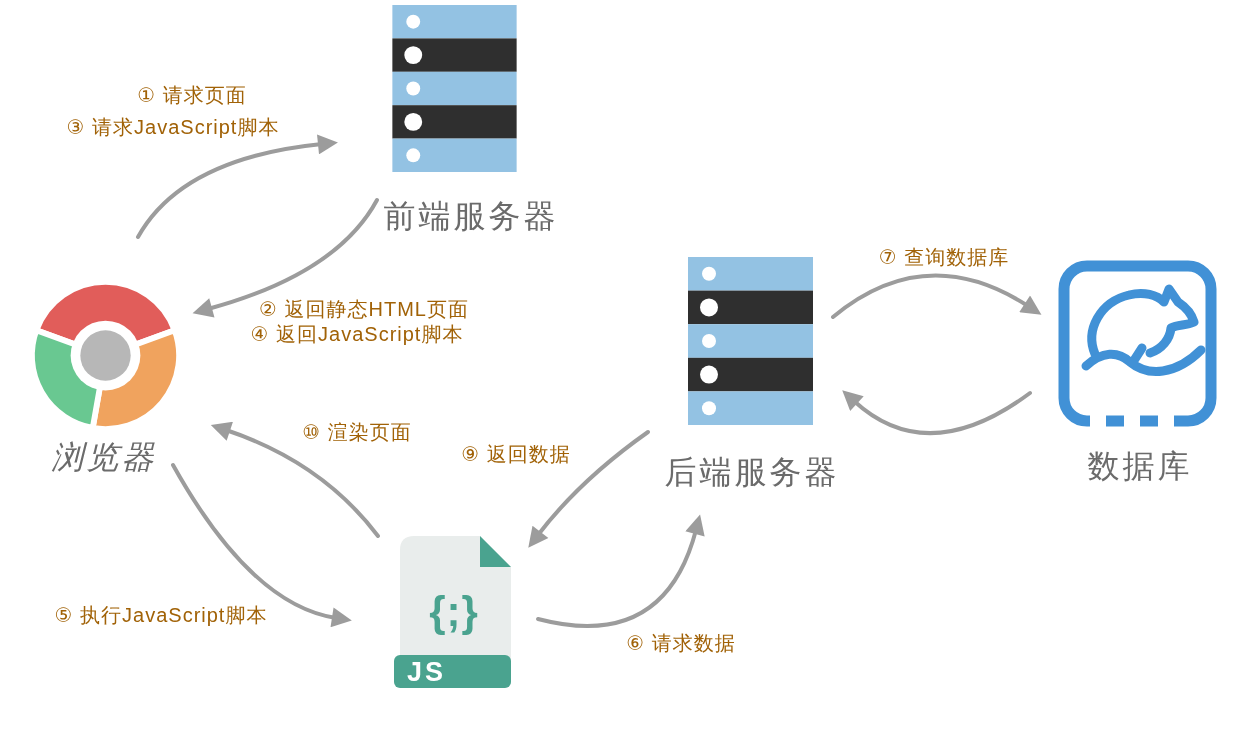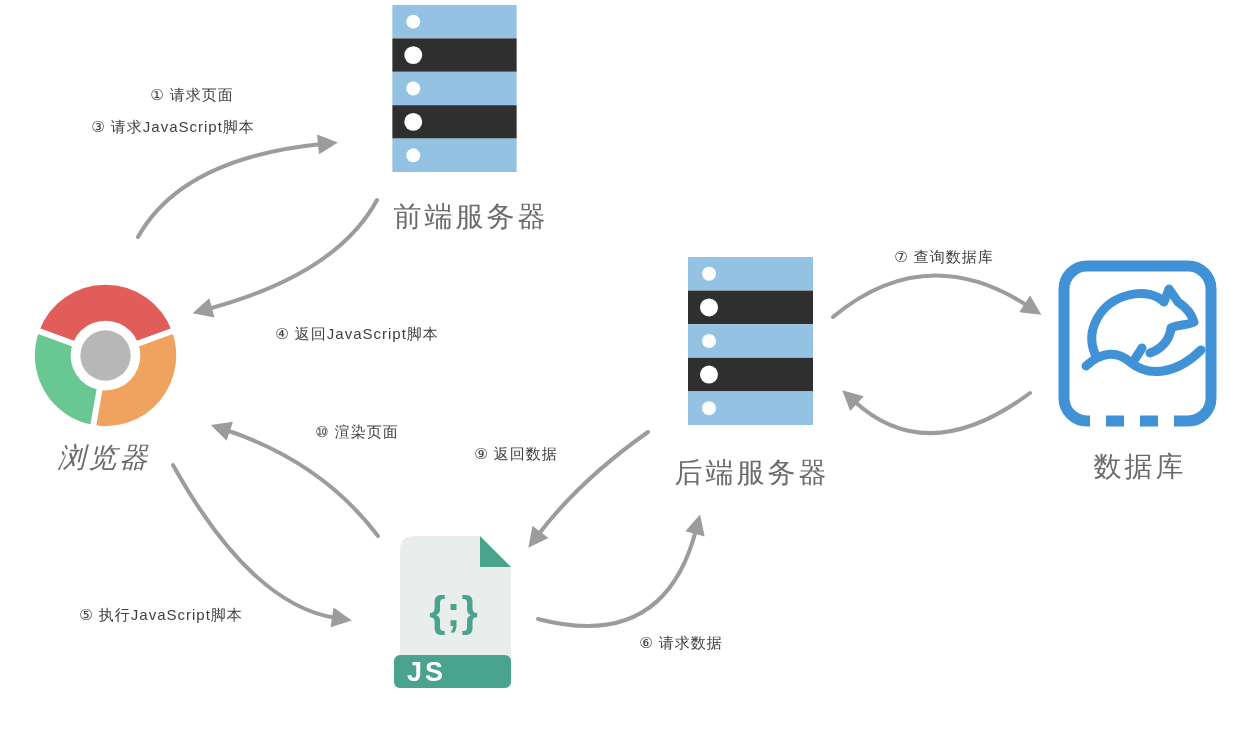--- a/index.html
+++ b/index.html
@@ -2,25 +2,25 @@
 <html><head>
 <meta charset="utf-8">
 <style>
   html,body{margin:0;padding:0;background:#ffffff;}
   body{font-family:"Liberation Sans","DejaVu Sans",sans-serif;}
   #stage{position:relative;width:1255px;height:753px;background:#fff;overflow:hidden;}
   #arrows{position:absolute;left:0;top:0;width:1255px;height:753px;}
   .icon{position:absolute;}
   .node-label{
     position:absolute;transform:translate(-50%,-50%);
-    font-size:28px;color:#6b6b6b;letter-spacing:3px;white-space:nowrap;
+    font-size:32px;color:#6b6b6b;letter-spacing:3px;white-space:nowrap;
   }
   .flow-label{
     position:absolute;transform:translate(-50%,-50%);
-    font-size:15px;color:#404040;letter-spacing:1px;white-space:nowrap;
+    font-size:20px;color:#a16207;letter-spacing:1px;white-space:nowrap;
   }
 </style>
 </head>
 <body>
 
 <div id="stage">
 
   <svg id="arrows" width="1255" height="753" viewBox="0 0 1255 753" fill="none">
     <defs>
       <marker id="ah" viewBox="0 0 10 10" refX="2" refY="5" markerWidth="6" markerHeight="5" orient="auto" markerUnits="strokeWidth">
@@ -105,20 +105,21 @@
     </svg>
   </div>
 
   <div class="node-label" style="left:471px;top:217px;">前端服务器</div>
   <div class="node-label" style="left:104px;top:458px;font-style:italic;">浏览器</div>
   <div class="node-label" style="left:752px;top:473px;">后端服务器</div>
   <div class="node-label" style="left:1140px;top:467px;">数据库</div>
 
   <div class="flow-label" style="left:192px;top:95px;">① 请求页面</div>
   <div class="flow-label" style="left:173px;top:127px;">③ 请求JavaScript脚本</div>
+  <div class="flow-label" style="left:364px;top:309px;">② 返回静态HTML页面</div>
   <div class="flow-label" style="left:357px;top:334px;">④ 返回JavaScript脚本</div>
   <div class="flow-label" style="left:357px;top:432px;">⑩ 渲染页面</div>
   <div class="flow-label" style="left:516px;top:454px;">⑨ 返回数据</div>
   <div class="flow-label" style="left:161px;top:615px;">⑤ 执行JavaScript脚本</div>
   <div class="flow-label" style="left:681px;top:643px;">⑥ 请求数据</div>
   <div class="flow-label" style="left:944px;top:245px;margin-top:12px;">⑦ 查询数据库</div>
 
 </div>
 
 </body></html>

